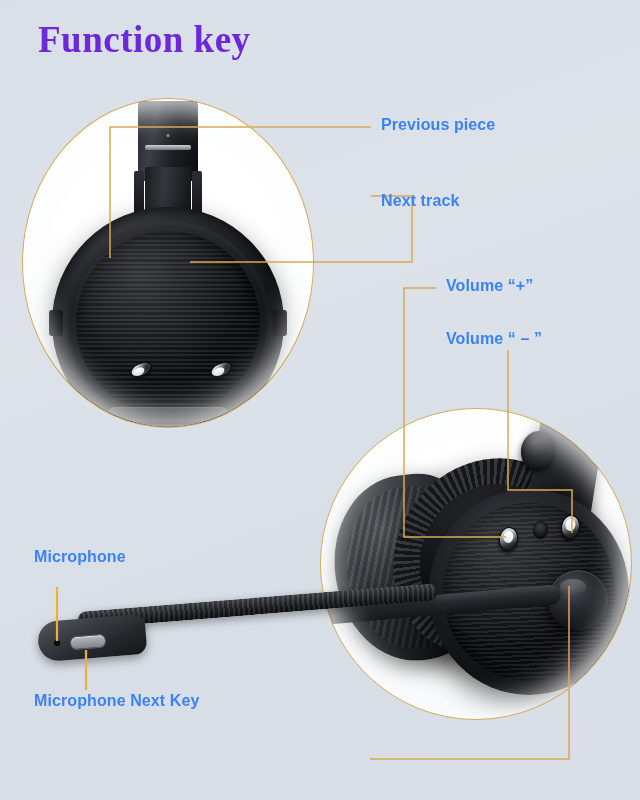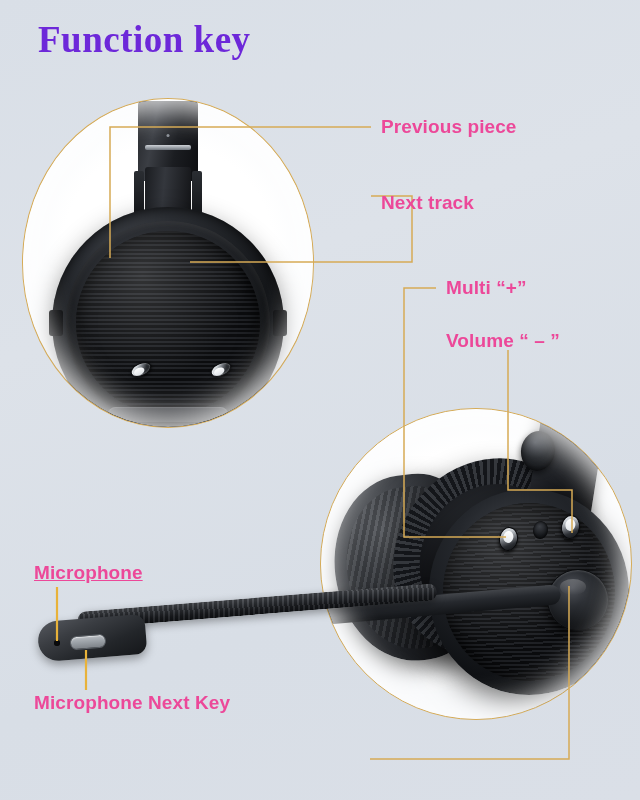--- a/index.html
+++ b/index.html
@@ -27,23 +27,23 @@
     font-weight:700;
     color:#6d28d9;
     letter-spacing:.5px;
     white-space:nowrap;
   }
 
   
   .label {
     position:absolute;
     font-family:"Liberation Sans", sans-serif;
-    font-size:19px;
+    font-size:16px;
     font-weight:700;
-    color:#ec4899;
+    color:#3b82f6;
     white-space:nowrap;
     letter-spacing:.1px;
   }
 
   
   .inset {
     position:absolute;
     border-radius:50%;
     border:1.3px solid #d6ab56;
     overflow:hidden;
@@ -424,22 +424,22 @@
       <path d="M57 587 L57 641"></path>
 
       <path d="M86 650 L86 690"></path>
     </g>
   </svg>
 
   <div class="label" style="left:381px; top:116px;">Previous piece</div>
 
   <div class="label" style="left:381px; top:192px;">Next track</div>
 
-  <div class="label" style="left:446px; top:277px;">Multi  “+”</div>
+  <div class="label" style="left:446px; top:277px;">Volume  “+”</div>
 
   <div class="label" style="left:446px; top:330px;">Volume  “ – ”</div>
 
-  <div class="label" style="left:34px; top:562px;text-decoration:underline;">Microphone</div>
+  <div class="label" style="left:34px; top:548px;">Microphone</div>
 
   <div class="label" style="left:34px; top:692px;">Microphone Next Key</div>
 
 
 </div>
 
 </body></html>

